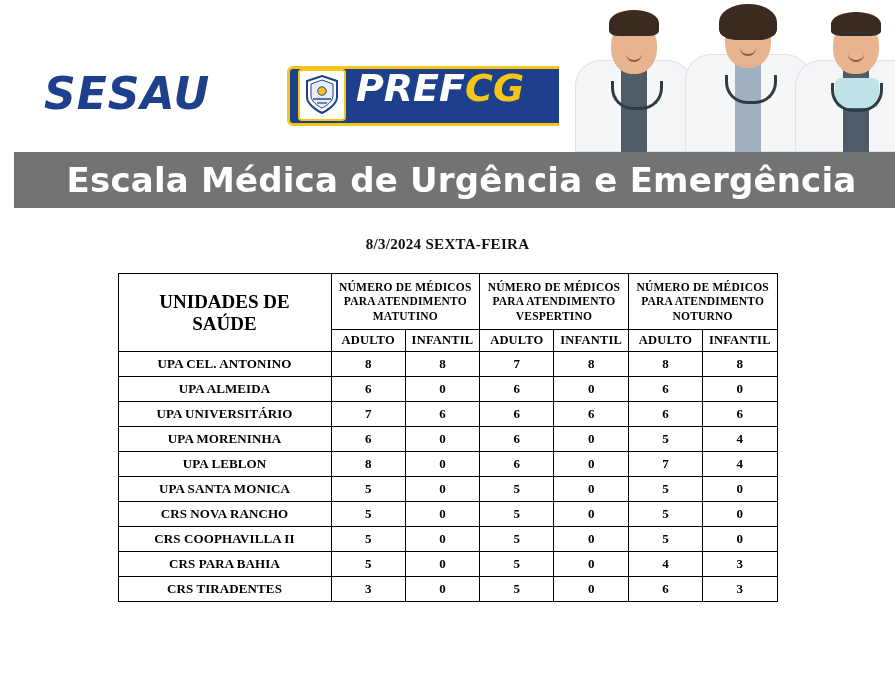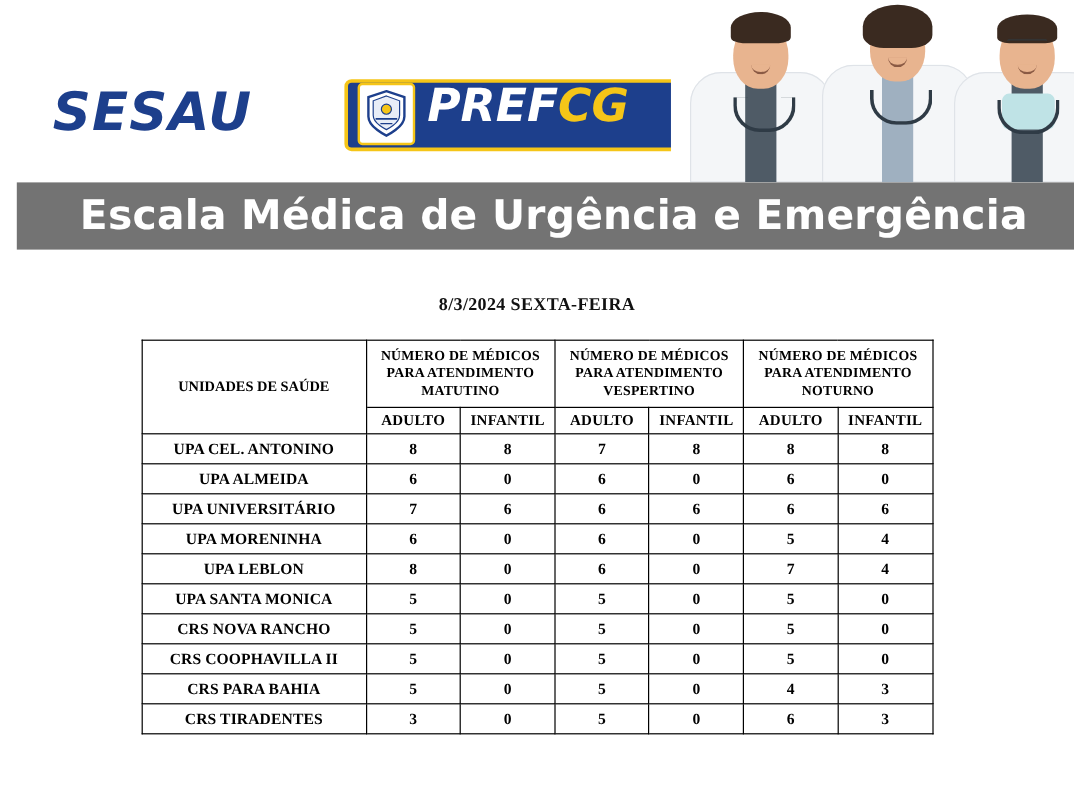--- a/index.html
+++ b/index.html
@@ -158,21 +158,21 @@
     font-family: "DejaVu Sans", sans-serif;
     font-weight: bold;
     font-size: 34px;
     color: #ffffff;
     letter-spacing: 0.2px;
     white-space: nowrap;
   }
 
   .date-line {
     text-align: center;
-    margin-top: 38px;
+    margin-top: 28px;
     font-family: "Liberation Serif", serif;
     font-weight: bold;
     font-size: 15px;
     color: #111111;
     letter-spacing: 0.3px;
   }
 
   
   .table-wrap {
     margin: 20px auto 0 auto;
@@ -187,22 +187,22 @@
   }
   table.scale th,
   table.scale td {
     border: 1px solid #000000;
     text-align: center;
     vertical-align: middle;
     font-weight: bold;
   }
   th.unit-head {
     width: 176px;
-    font-size: 12px;
-    padding: 4px 5px;
+    font-size: 19px;
+    padding: 4px 18px;
     line-height: 1.15;
   }
   th.shift-head {
     font-size: 11.5px;
     padding: 6px 4px;
     line-height: 1.25;
     letter-spacing: 0.2px;
   }
   th.sub-head {
     font-size: 12.5px;

